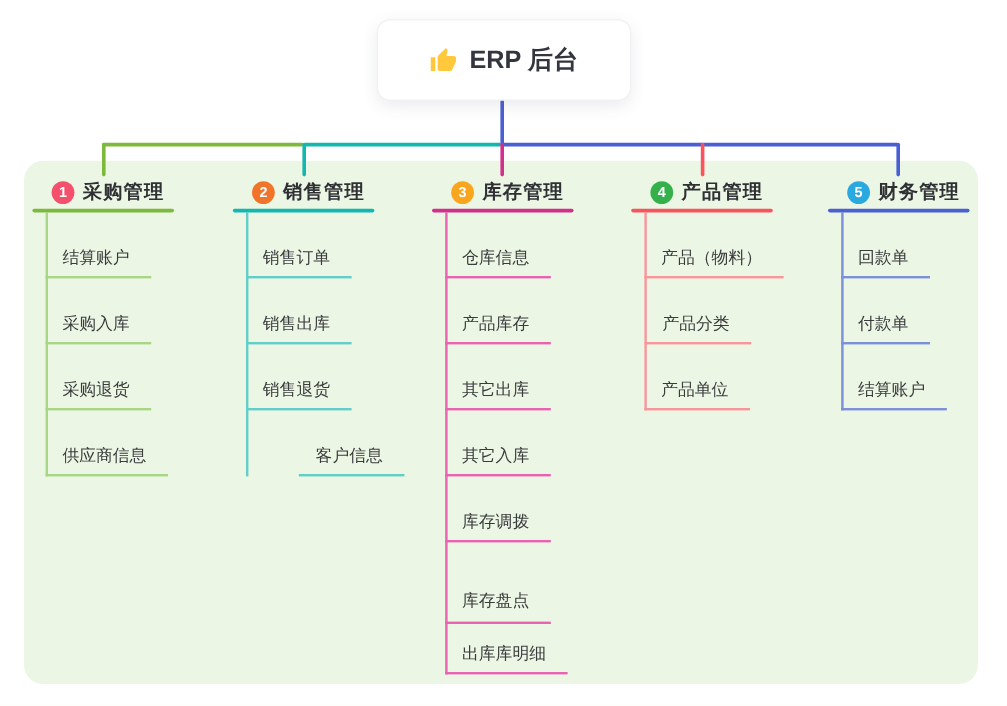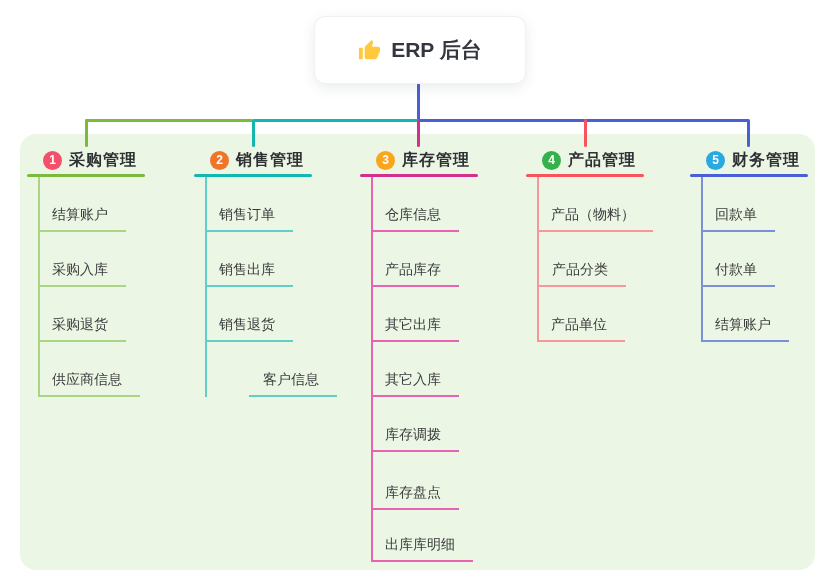--- a/index.html
+++ b/index.html
@@ -116,21 +116,21 @@
       <span class="branch-label">库存管理</span>
     </div>
     <div class="title-rule" style="background: rgb(210, 48, 140);"></div>
     <div class="child-rail" style="background: rgb(232, 99, 177); height: 385px;"></div>
     <div class="children">
         <div class="child" style="top: 0px; border-bottom-color: rgb(232, 99, 177);"><span>仓库信息</span></div>
         <div class="child" style="top: 55px; border-bottom-color: rgb(232, 99, 177); text-align: center;"><span>产品库存</span></div>
         <div class="child" style="top: 110px; border-bottom-color: rgb(232, 99, 177);"><span>其它出库</span></div>
         <div class="child" style="top: 165px; border-bottom-color: rgb(232, 99, 177);"><span>其它入库</span></div>
         <div class="child" style="top: 220px; border-bottom-color: rgb(232, 99, 177);"><span>库存调拨</span></div>
-        <div class="child" style="top: 278px; border-bottom-color: rgb(232, 99, 177);"><span>库存盘点</span></div>
+        <div class="child" style="top: 288px; border-bottom-color: rgb(232, 99, 177); font-family: Liberation Mono, monospace;"><span>库存盘点</span></div>
         <div class="child" style="top: 330px; border-bottom-color: rgb(232, 99, 177);"><span>出库库明细</span></div>
       </div>
   </div>
 
   <div class="branch" style="left:526px">
     <div class="branch-header">
       <span class="badge" style="background: rgb(53, 177, 76);">4</span>
       <span class="branch-label">产品管理</span>
     </div>
     <div class="title-rule" style="background: rgb(248, 84, 94);"></div>

